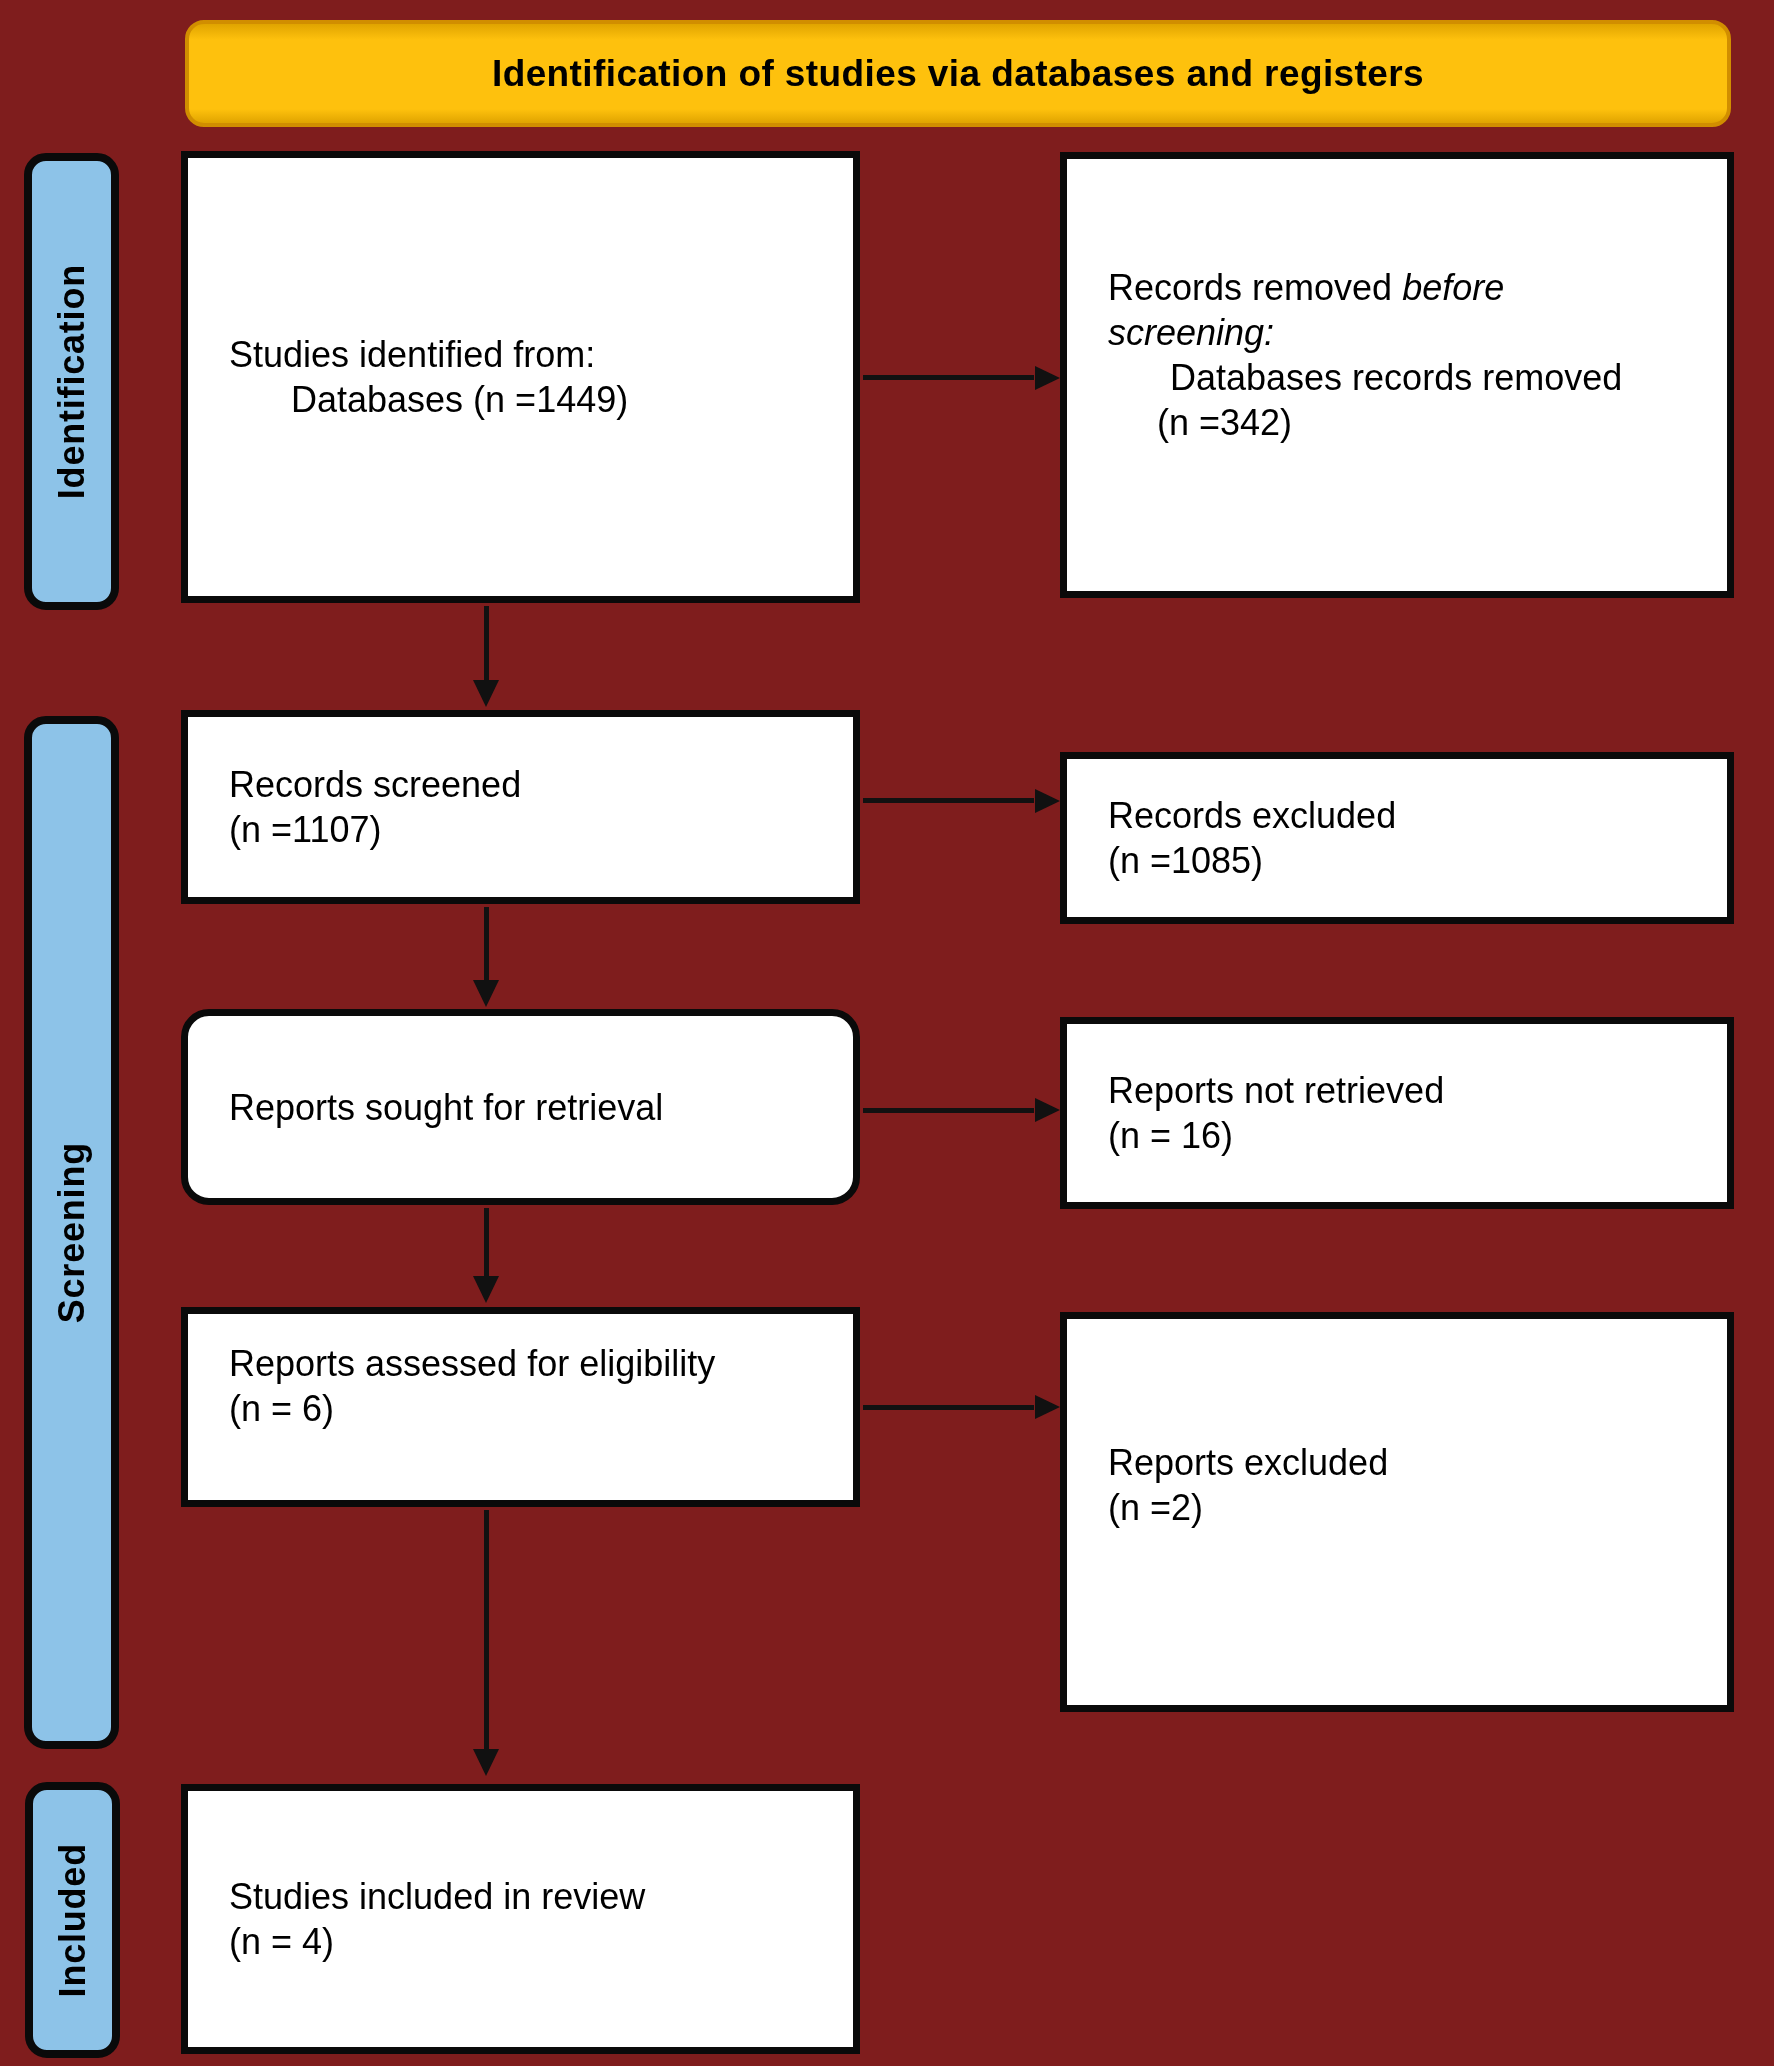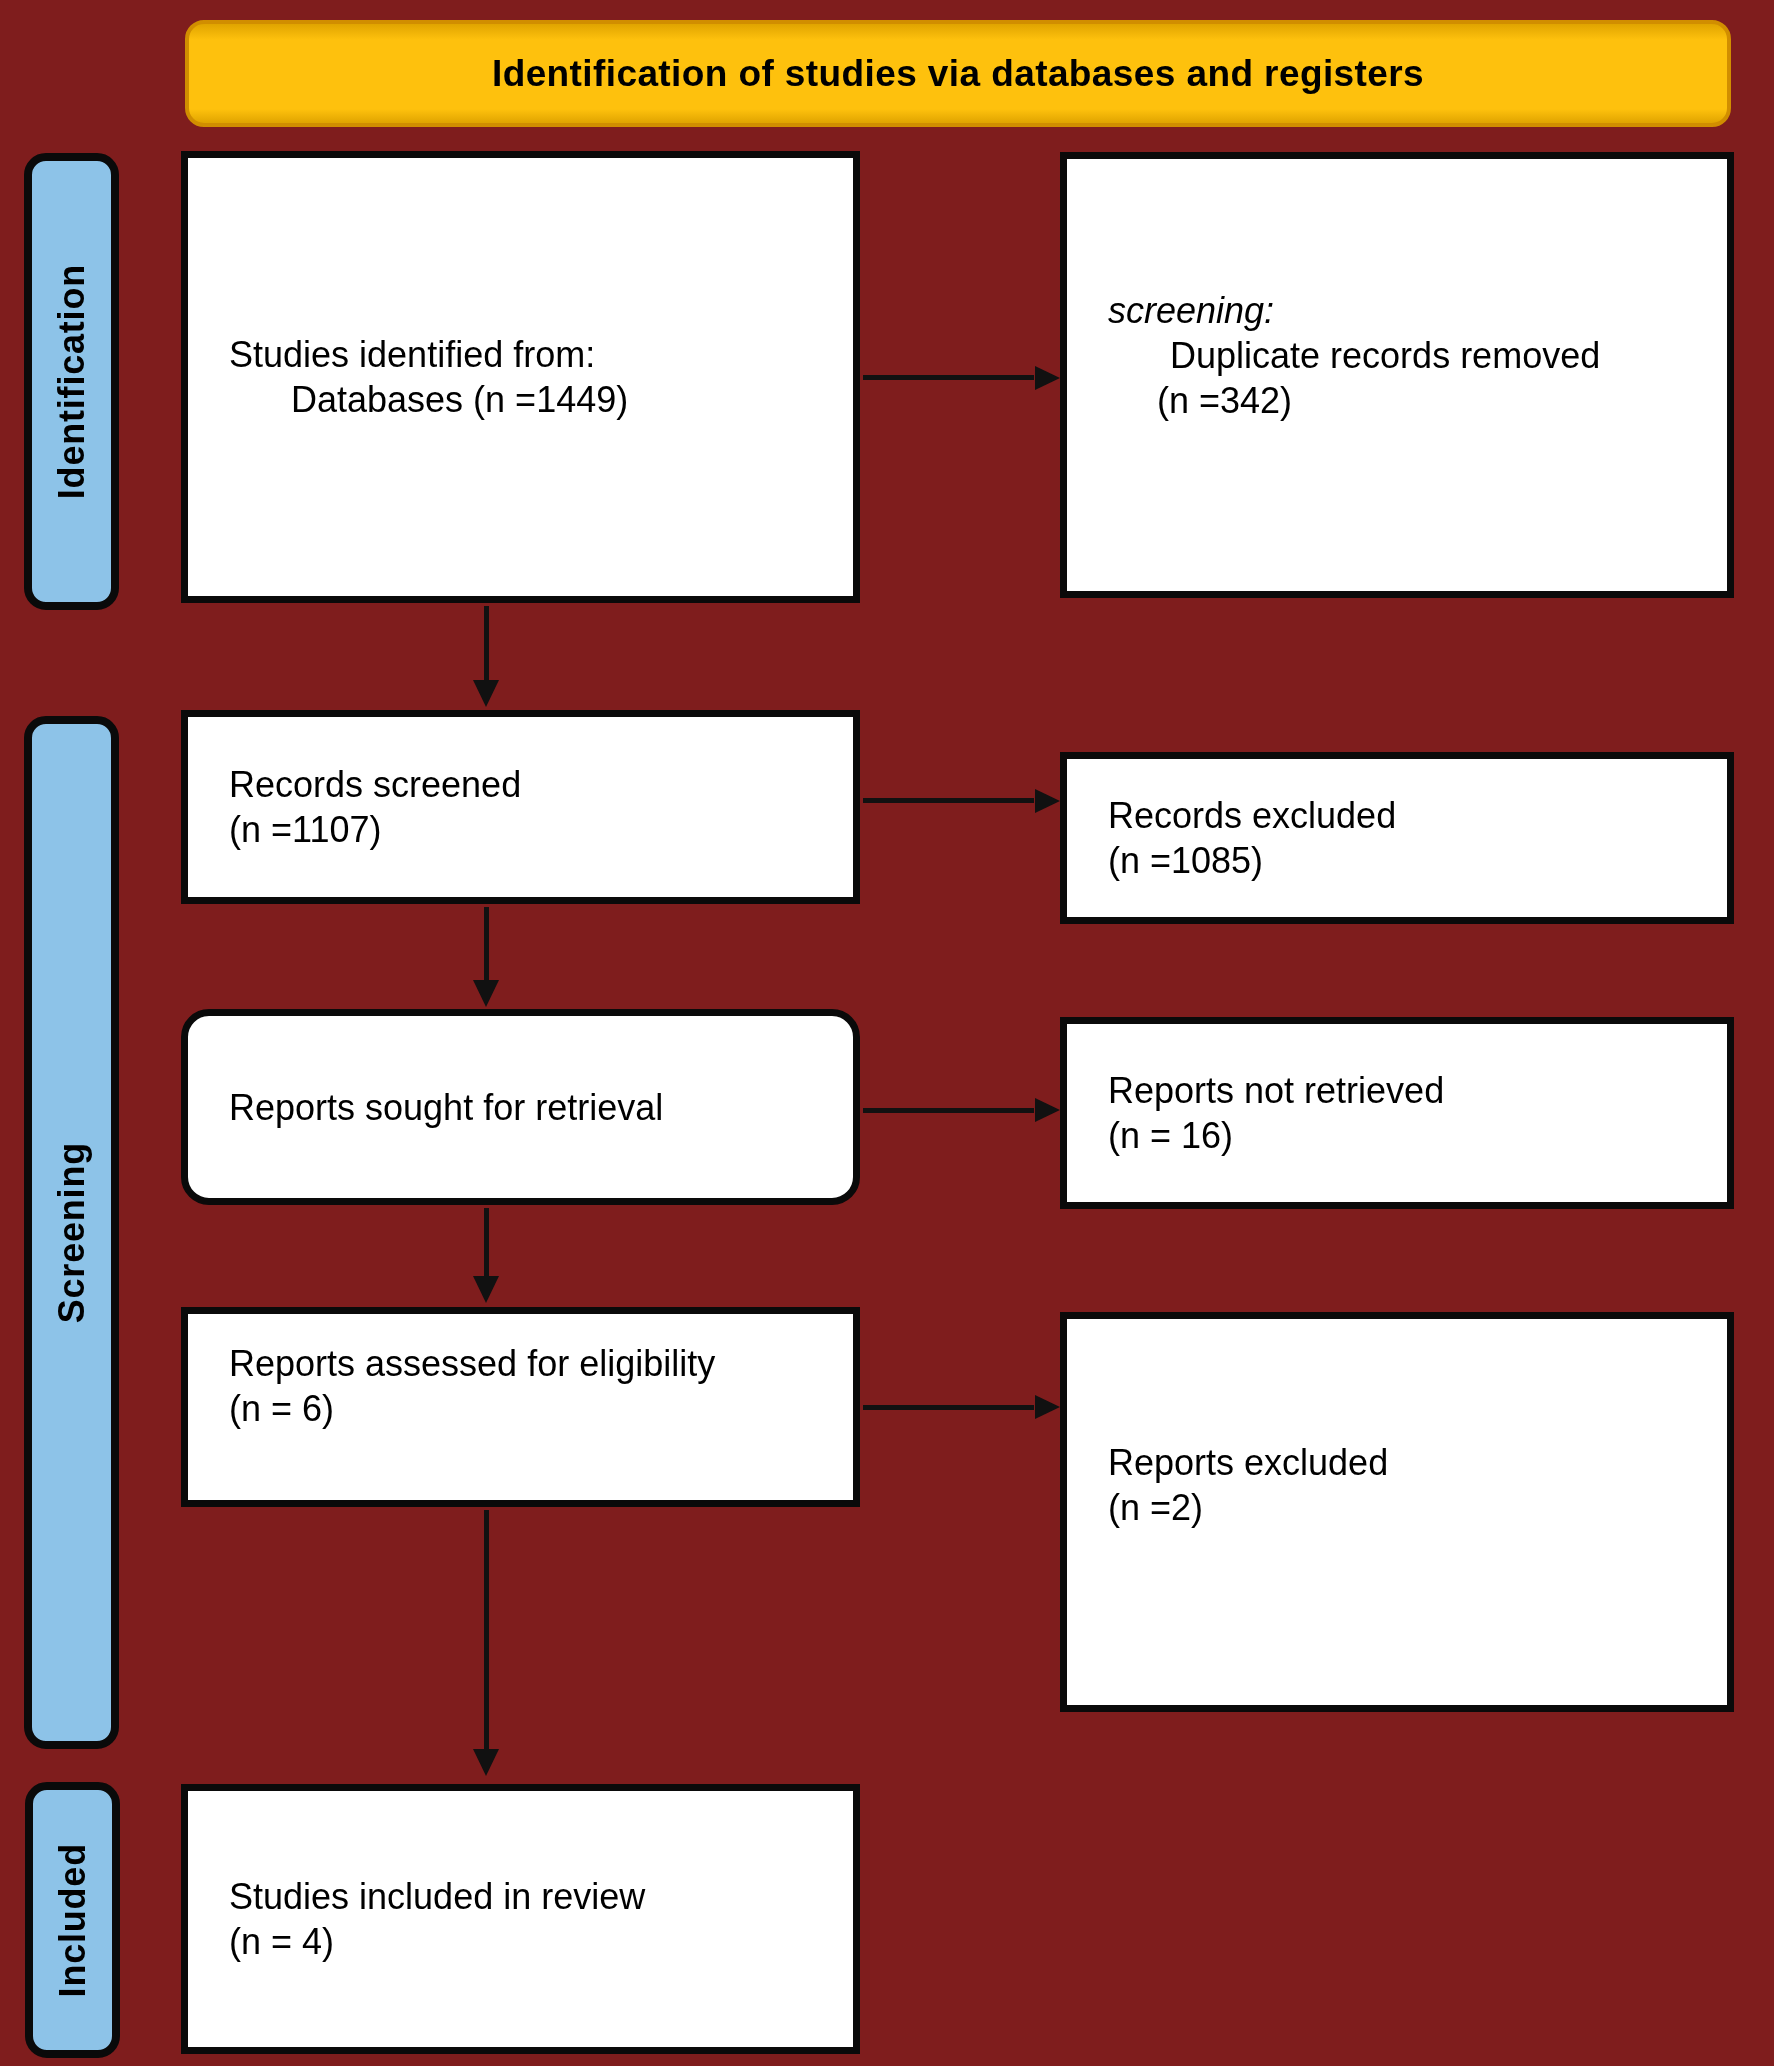--- a/index.html
+++ b/index.html
@@ -100,22 +100,23 @@
 
   <div class="box" id="box-records-identified">
     <div class="txt">
       <p>Studies identified from:</p>
       <p class="ind-a">Databases (n =1449)</p>
     </div>
   </div>
 
   <div class="box" id="box-records-removed">
     <div class="txt">
+      <p><span>Records removed </span><i>before</i></p>
       <p><i>screening:</i></p>
-      <p class="ind-a">Duplicate records removed</p>
+      <p class="ind-a">Databases records removed</p>
       <p class="ind-b">(n =342)</p>
     </div>
   </div>
 
   <div class="box" id="box-records-screened">
     <div class="txt">
       <p>Records screened</p>
       <p>(n =1107)</p>
     </div>
   </div>

